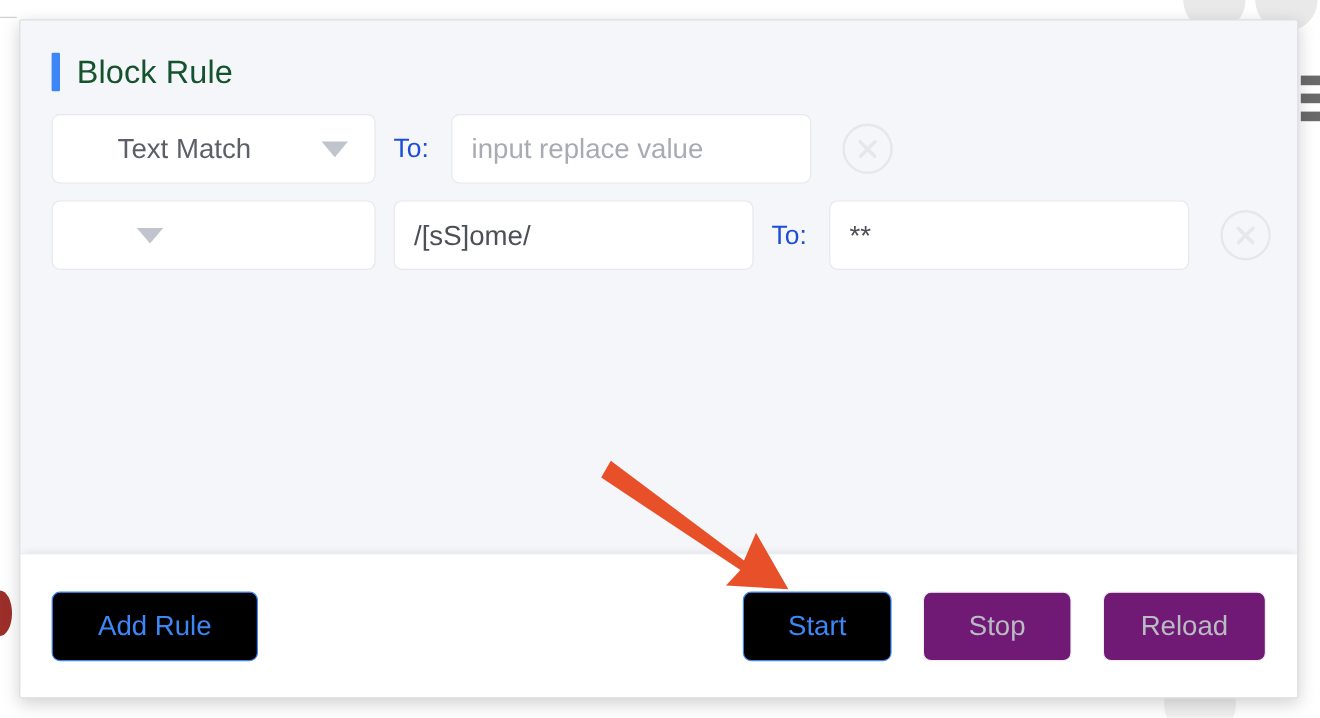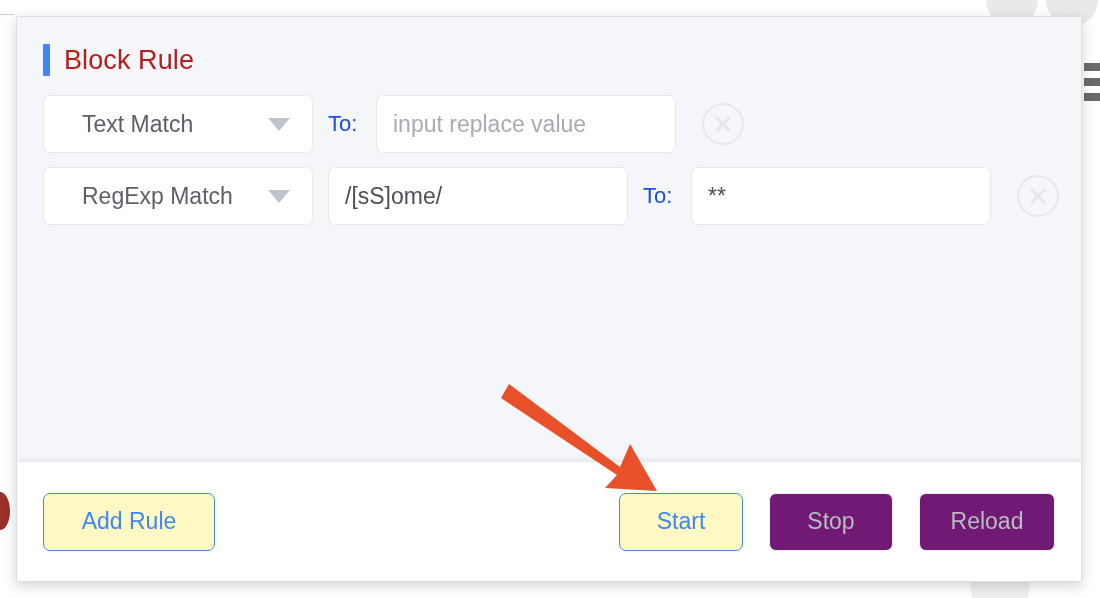--- a/index.html
+++ b/index.html
@@ -103,21 +103,21 @@
     height: 34px;
   }
   #rule-accent-bar {
     width: 7px;
     height: 32px;
     background: #3c87f5;
     border-radius: 1px;
     margin-right: 14px;
   }
   #rule-title {
-    color: #b91c1c;
+    color: #14532d;
     font-size: 27px;
     line-height: 32px;
     letter-spacing: 0.1px;
   }
 
   
   #rule-rows { margin-top: 18px; }
 
   .rule-row {
     display: flex;
@@ -129,21 +129,21 @@
   .match-select {
     width: 270px;
     height: 58px;
     background: #ffffff;
     border: 1px solid #e6e8eb;
     border-radius: 7px;
     box-sizing: border-box;
     display: flex;
     align-items: center;
     justify-content: space-between;
-    padding: 0 22px 0 38px;
+    padding: 0 22px 0 54px;
     font-size: 23px;
     color: #5c5f66;
     cursor: pointer;
     user-select: none;
   }
   .caret-down {
     width: 0; height: 0;
     border-left: 11px solid transparent;
     border-right: 11px solid transparent;
     border-top: 13px solid #c0c4cc;
@@ -230,21 +230,21 @@
     z-index: 2;
   }
 
   .btn {
     height: 58px;
     border-radius: 7px;
     box-sizing: border-box;
     font-family: "Liberation Sans", "DejaVu Sans", sans-serif;
     font-size: 23px;
     cursor: pointer;
-    background: #fef9c3;
+    background: #000000;
     display: inline-flex;
     align-items: center;
     justify-content: center;
   }
   .btn-primary-outline {
     border: 1.6px solid #3c87f5;
     color: #3c87f5;
   }
   .btn-disabled {
     border: 1.6px solid #edeef0;
@@ -304,21 +304,20 @@
           <span>Text Match</span>
           <span class="caret-down"></span>
         </div>
         <span class="to-label">To:</span>
         <input class="replace-input" type="text" placeholder="input replace value" style="">
         <button class="remove-btn"></button>
       </div>
 
       <div class="rule-row">
         <div class="match-select">
-          <span>RegExp Match</span>
           <span class="caret-down"></span>
         </div>
         <input class="pattern-input" type="text" value="/[sS]ome/" style="">
         <span class="to-label">To:</span>
         <input class="replace-input" type="text" value="**" style="">
         <button class="remove-btn"></button>
       </div>
 
     </div>
 

